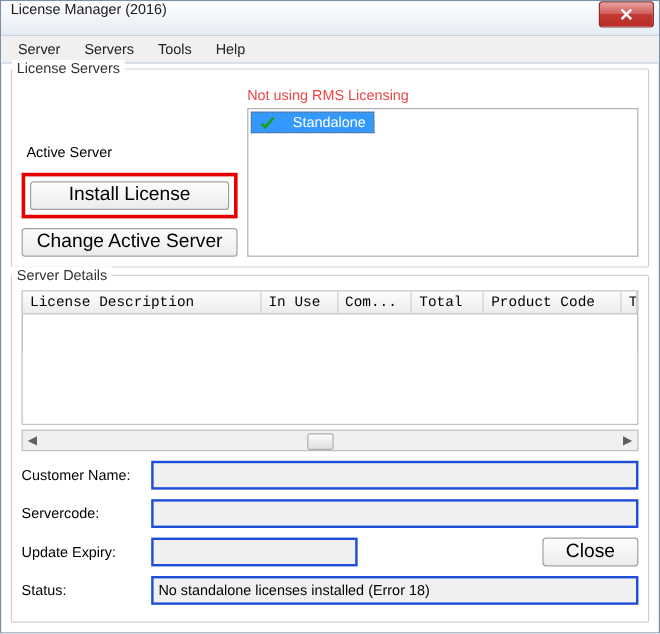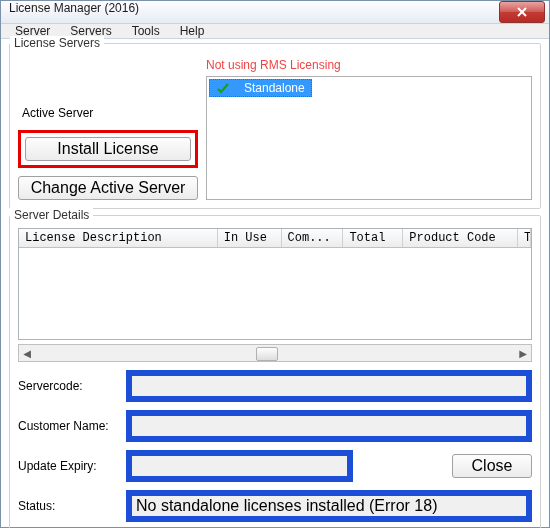--- a/index.html
+++ b/index.html
@@ -198,25 +198,25 @@
     align-items: center;
     gap: 8px;
     margin-top: 8px;
   }
   .kv .k {
     width: 100px;
   }
   .kv input[type=text], .kv .readonly {
     flex: 1;
     height: 20px;
-    border: 6px solid #1d4ed8;
+    border: 2px solid #1d4ed8;
     background: #f0f0f0;
     padding: 0 4px;
     font-family: inherit;
-    font-size: 16px;
+    font-size: 12px;
   }
   .update-row input.short {
     flex: 0 0 160px;
   }
   .update-row .spacer { flex: 1; }
   .update-row button.winbtn { width: 80px; }
 </style>
 </head>
 <body>
 
@@ -282,26 +282,26 @@
 
       <div class="hscroll">
         <div class="arrow">◀</div>
         <div class="track">
           <div class="thumb"></div>
         </div>
         <div class="arrow">▶</div>
       </div>
 
       <div class="kv">
+        <div class="k">Customer Name:</div>
+        <input type="text" readonly="" value="" style="">
+      </div>
+
+      <div class="kv">
         <div class="k">Servercode:</div>
-        <input type="text" readonly="" value="" style="">
-      </div>
-
-      <div class="kv">
-        <div class="k">Customer Name:</div>
         <input type="text" readonly="" value="" style="">
       </div>
 
       <div class="kv update-row">
         <div class="k">Update Expiry:</div>
         <input type="text" readonly="" class="short" value="" style="">
         <div class="spacer"></div>
         <button class="winbtn">Close</button>
       </div>
 

